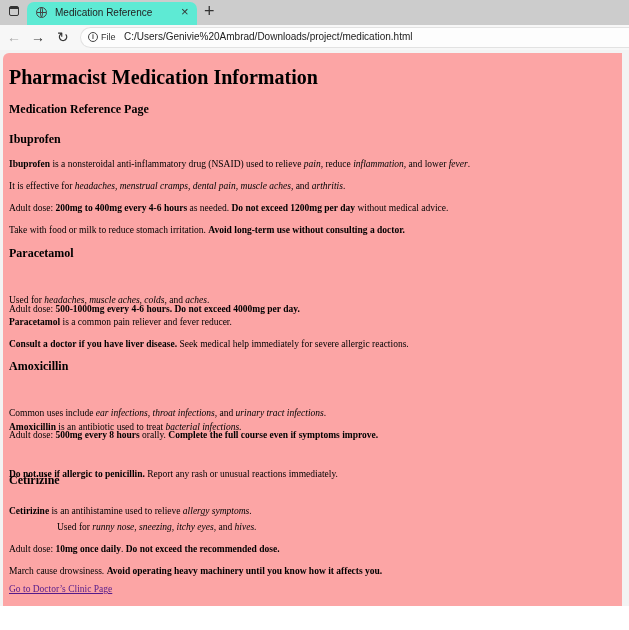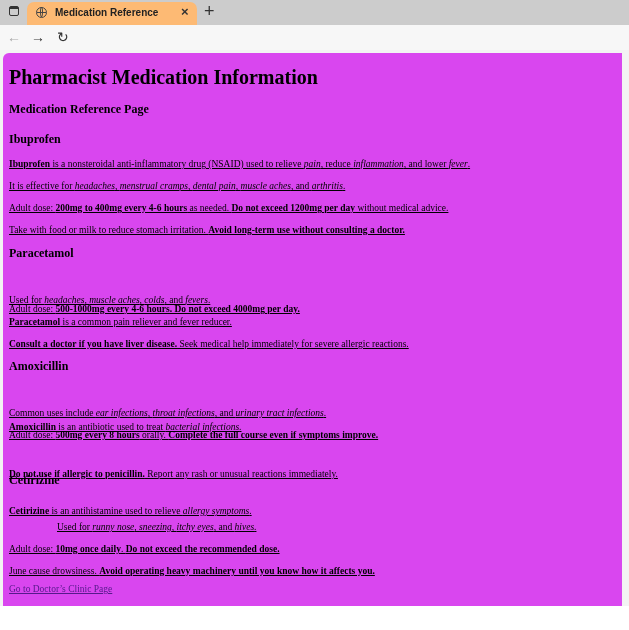--- a/index.html
+++ b/index.html
@@ -15,21 +15,21 @@
   }
   .tab-strip-icon {
     position: absolute; left: 9px; top: 6px; width: 10px; height: 10px;
     border: 1.5px solid #333; border-radius: 2px; box-sizing: border-box;
   }
   .tab-strip-icon::before {
     content: ""; position: absolute; left: 0; top: 0; right: 0; height: 2px; background: #333;
   }
   .tab {
     position: absolute; left: 27px; top: 2px; width: 170px; height: 23px;
-    background: #fdba74; border-radius: 7px 7px 0 0; font-weight: bold;
+    background: #5eead4; border-radius: 7px 7px 0 0;
   }
   .tab-globe {
     position: absolute; left: 9px; top: 5px; width: 11px; height: 11px;
     border: 1.2px solid #444; border-radius: 50%; box-sizing: border-box;
   }
   .tab-globe::before {
     content: ""; position: absolute; left: 2.5px; top: -1px; width: 3px; height: 10px;
     border: 1px solid #444; border-radius: 50%; box-sizing: border-box;
   }
   .tab-globe::after {
@@ -63,71 +63,76 @@
     font-size: 7px; line-height: 8px; text-align: center; color: #444; font-weight: bold;
   }
   .file-label { position: absolute; left: 20px; top: 4px; font-size: 9px; color: #333; }
   .url-text { position: absolute; left: 43px; top: 3px; font-size: 10px; color: #222; }
   .content-frame {
     position: absolute; left: 0; top: 50px; width: 629px; height: 556px;
     background: #f3f3f3;
   }
   .content {
     position: absolute; left: 3px; top: 53px; width: 619px; height: 553px;
-    background: #d946ef; border-radius: 6px 0 0 0;
+    background: #fca5a5; border-radius: 6px 0 0 0;
     font-family: "Liberation Serif", serif; color: #000;
   }
   .page-inner { position: absolute; left: 6px; top: 0; width: 610px; }
   h1.page-title { font-size: 20px; font-weight: bold; margin: 0; position: absolute; top: 13px; white-space: nowrap; }
   h2.page-subtitle { font-size: 12px; font-weight: bold; margin: 0; position: absolute; top: 49px; white-space: nowrap; }
   h3.med-name { font-size: 12px; font-weight: bold; margin: 0; position: absolute; white-space: nowrap; }
-  p.line { font-size: 9.5px; margin: 0; position: absolute; white-space: nowrap; text-decoration: underline; }
+  p.line { font-size: 9.5px; margin: 0; position: absolute; white-space: nowrap; }
   a.clinic-link { font-size: 9.5px; color: #551a8b; text-decoration: underline; position: absolute; white-space: nowrap; }
 </style>
 </head>
 <body>
 
 <div class="tabbar">
   <div class="tab-strip-icon"></div>
   <div class="tab">
     <span class="tab-globe"></span>
     <span class="tab-title">Medication Reference</span>
     <span class="tab-close">×</span>
   </div>
   <span class="new-tab">+</span>
 </div>
 
 <div class="toolbar">
   <span class="nav-btn nav-back">←</span>
   <span class="nav-btn nav-forward">→</span>
   <span class="nav-btn nav-reload">↻</span>
+  <div class="omnibox">
+    <span class="info-icon">i</span>
+    <span class="file-label">File</span>
+    <span class="url-text">C:/Users/Genivie%20Ambrad/Downloads/project/medication.html</span>
+  </div>
 </div>
 
 <div class="content-frame"></div>
 <div class="content">
   <div class="page-inner" id="page-inner">
     <h1 class="page-title">Pharmacist Medication Information</h1>
     <h2 class="page-subtitle">Medication Reference Page</h2>
     <div id="meds">
         <h3 class="med-name" style="top: 79px;">Ibuprofen</h3>
         <p class="line" style="top: 106px;"><strong>Ibuprofen</strong><span> is a nonsteroidal anti-inflammatory drug (NSAID) used to relieve </span><em>pain</em><span>, reduce </span><em>inflammation</em><span>, and lower </span><em>fever</em><span>.</span></p>
         <p class="line" style="top: 128px;"><span>It is effective for </span><em>headaches</em><span>, </span><em>menstrual cramps</em><span>, </span><em>dental pain</em><span>, </span><em>muscle aches</em><span>, and </span><em>arthritis</em><span>.</span></p>
         <p class="line" style="top: 150px;"><span>Adult dose: </span><strong>200mg to 400mg every 4-6 hours</strong><span> as needed. </span><strong>Do not exceed 1200mg per day</strong><span> without medical advice.</span></p>
         <p class="line" style="top: 172px;"><span>Take with food or milk to reduce stomach irritation. </span><strong>Avoid long-term use without consulting a doctor.</strong></p>
         <h3 class="med-name" style="top: 193px;">Paracetamol</h3>
         <p class="line" style="top: 220px; margin-top: 44px;"><strong>Paracetamol</strong><span> is a common pain reliever and fever reducer.</span></p>
-        <p class="line" style="top: 242px;"><span>Used for </span><em>headaches</em><span>, </span><em>muscle aches</em><span>, </span><em>colds</em><span>, and </span><em>fevers</em><span>.</span></p>
+        <p class="line" style="top: 242px;"><span>Used for </span><em>headaches</em><span>, </span><em>muscle aches</em><span>, </span><em>colds</em><span>, and </span><em>aches</em><span>.</span></p>
         <p class="line" style="top: 251px;"><span>Adult dose: </span><strong>500-1000mg every 4-6 hours. Do not exceed 4000mg per day.</strong></p>
         <p class="line" style="top: 286px;"><strong>Consult a doctor if you have liver disease.</strong><span> Seek medical help immediately for severe allergic reactions.</span></p>
         <h3 class="med-name" style="top: 306px;">Amoxicillin</h3>
         <p class="line" style="top: 333px; margin-top: 36px;"><strong>Amoxicillin</strong><span> is an antibiotic used to treat </span><em>bacterial infections</em><span>.</span></p>
         <p class="line" style="top: 355px;"><span>Common uses include </span><em>ear infections</em><span>, </span><em>throat infections</em><span>, and </span><em>urinary tract infections</em><span>.</span></p>
         <p class="line" style="top: 377px;"><span>Adult dose: </span><strong>500mg every 8 hours</strong><span> orally. </span><strong>Complete the full course even if symptoms improve.</strong></p>
         <p class="line" style="top: 416px;"><strong>Do not use if allergic to penicillin.</strong><span> Report any rash or unusual reactions immediately.</span></p>
         <h3 class="med-name" style="top: 420px;">Cetirizine</h3>
         <p class="line" style="top: 453px;"><strong>Cetirizine</strong><span> is an antihistamine used to relieve </span><em>allergy symptoms</em><span>.</span></p>
         <p class="line" style="top: 469px; margin-left: 48px;"><span>Used for </span><em>runny nose</em><span>, </span><em>sneezing</em><span>, </span><em>itchy eyes</em><span>, and </span><em>hives</em><span>.</span></p>
         <p class="line" style="top: 491px;"><span>Adult dose: </span><strong>10mg once daily</strong><span>. </span><strong>Do not exceed the recommended dose.</strong></p>
-        <p class="line" style="top: 513px;"><span>June cause drowsiness. </span><strong>Avoid operating heavy machinery until you know how it affects you.</strong></p>
+        <p class="line" style="top: 513px;"><span>March cause drowsiness. </span><strong>Avoid operating heavy machinery until you know how it affects you.</strong></p>
       </div>
     <a class="clinic-link" id="clinic-link" href="#" style="top: 531px;">Go to Doctor’s Clinic Page</a>
   </div>
 </div>
 
 </body></html>

